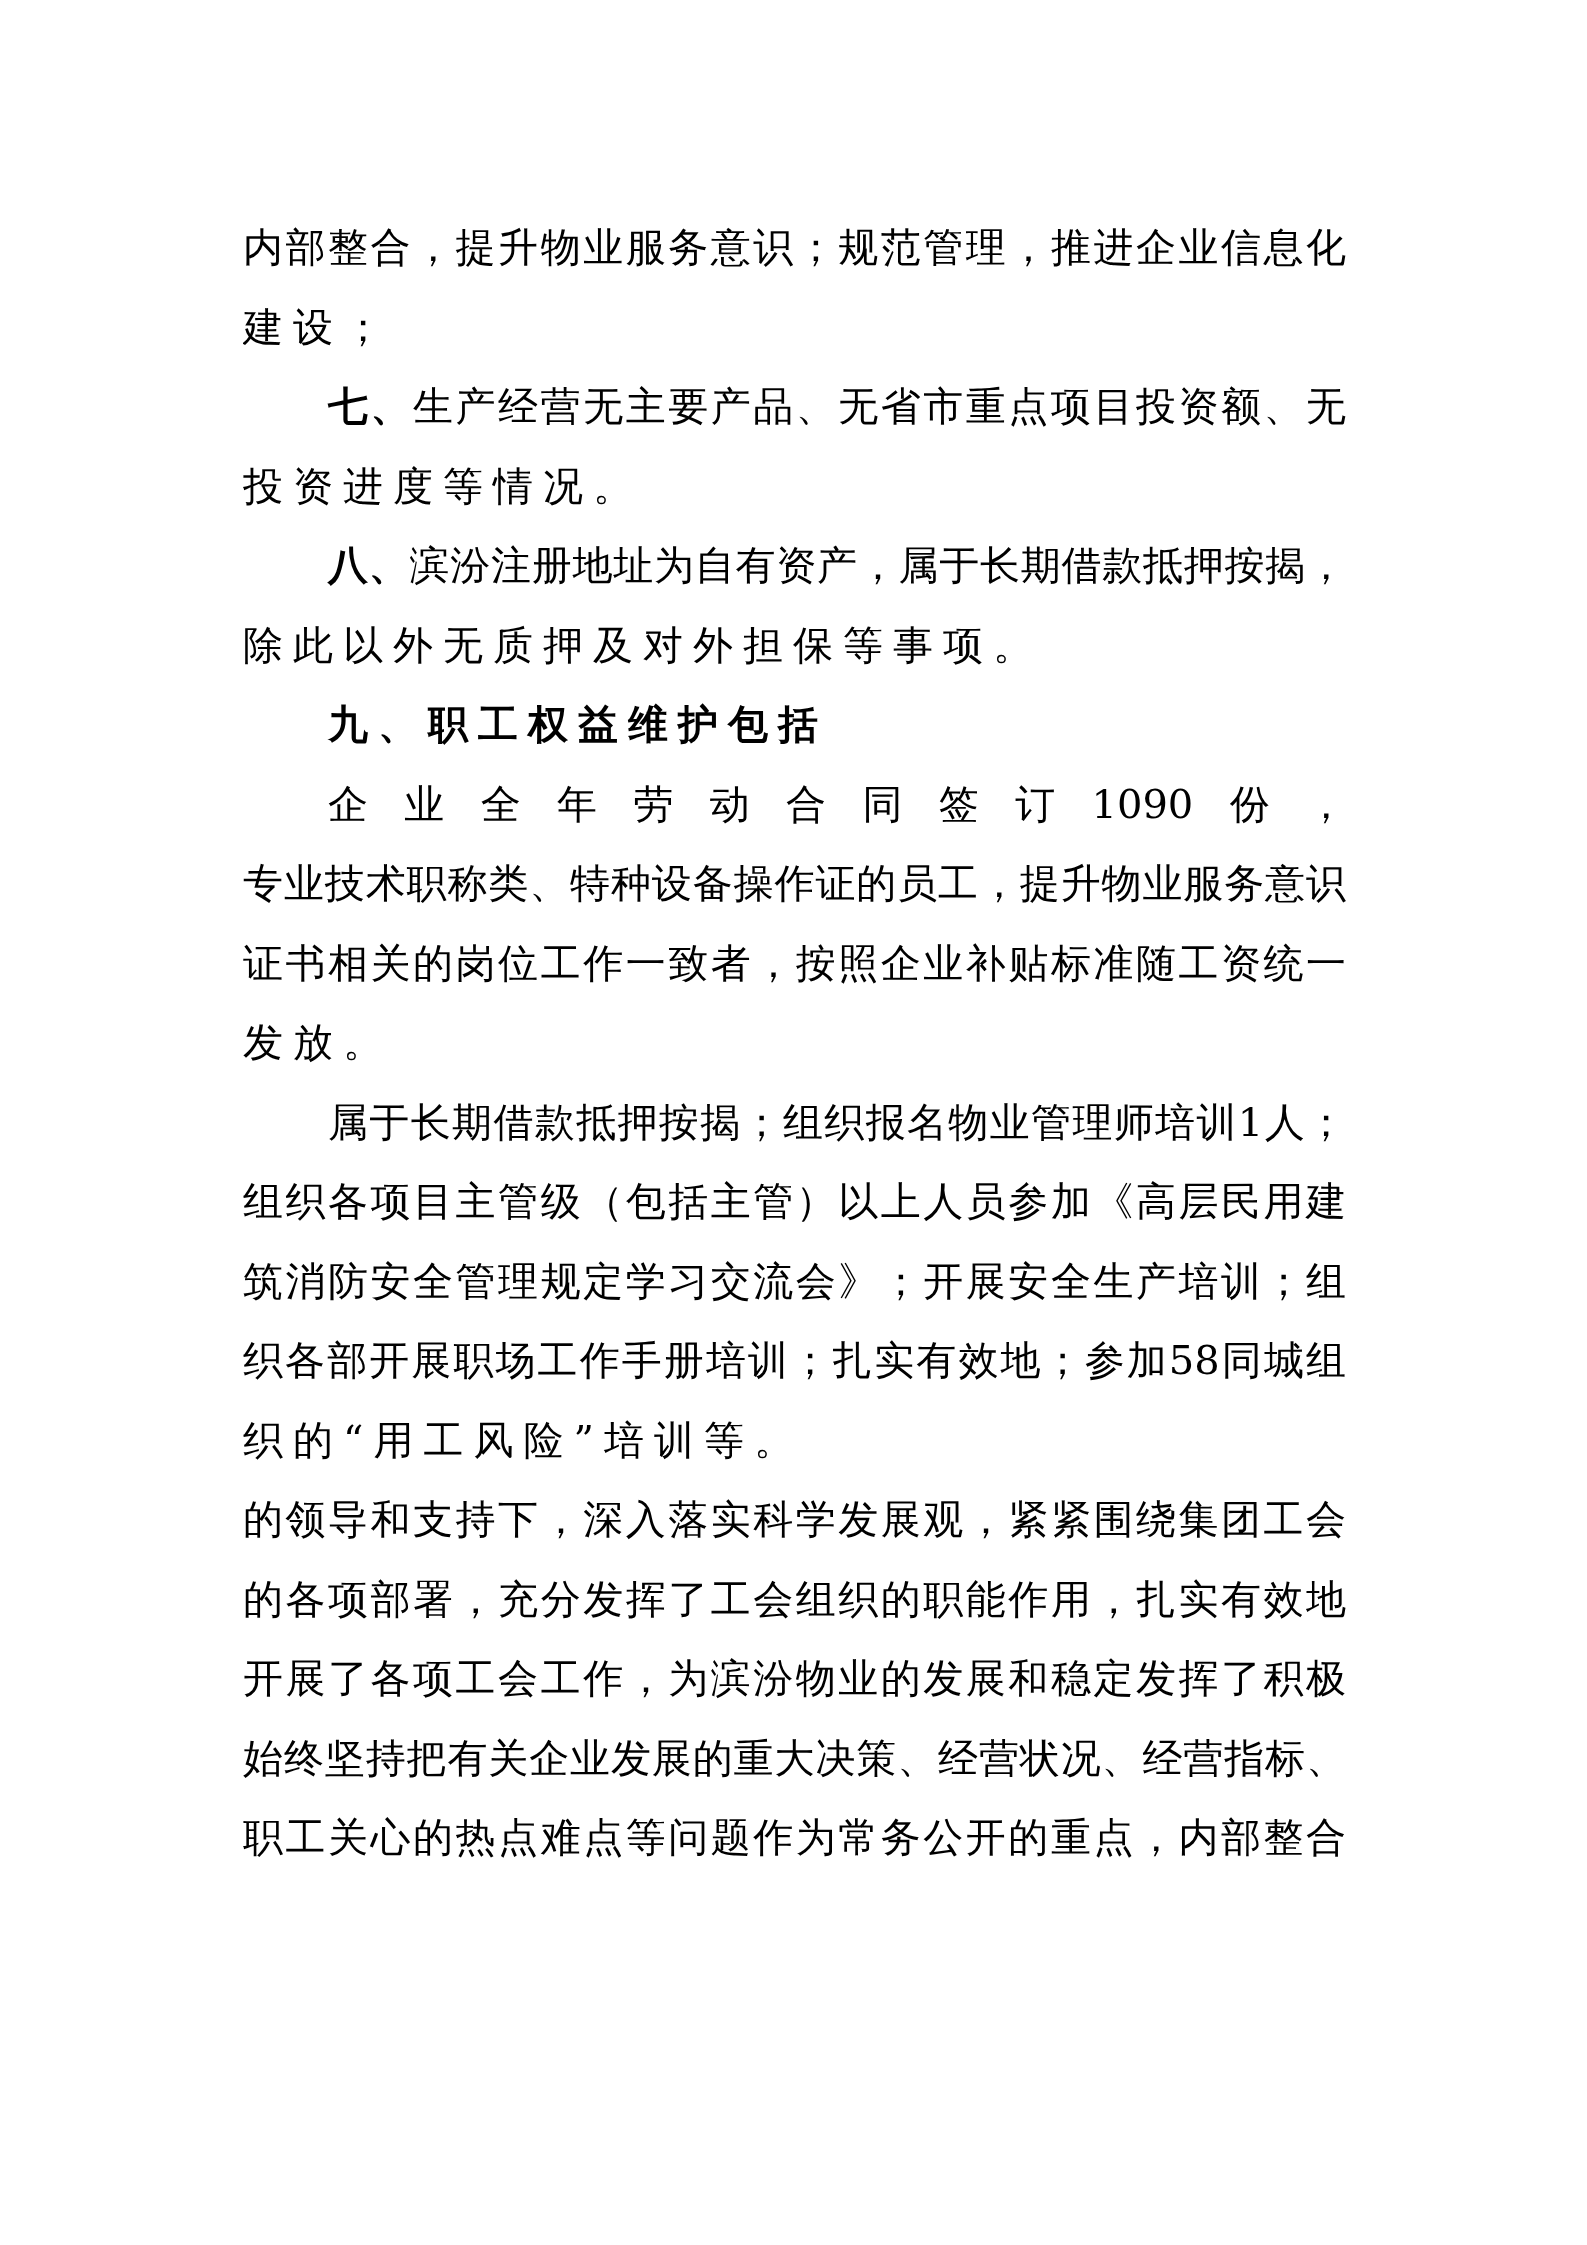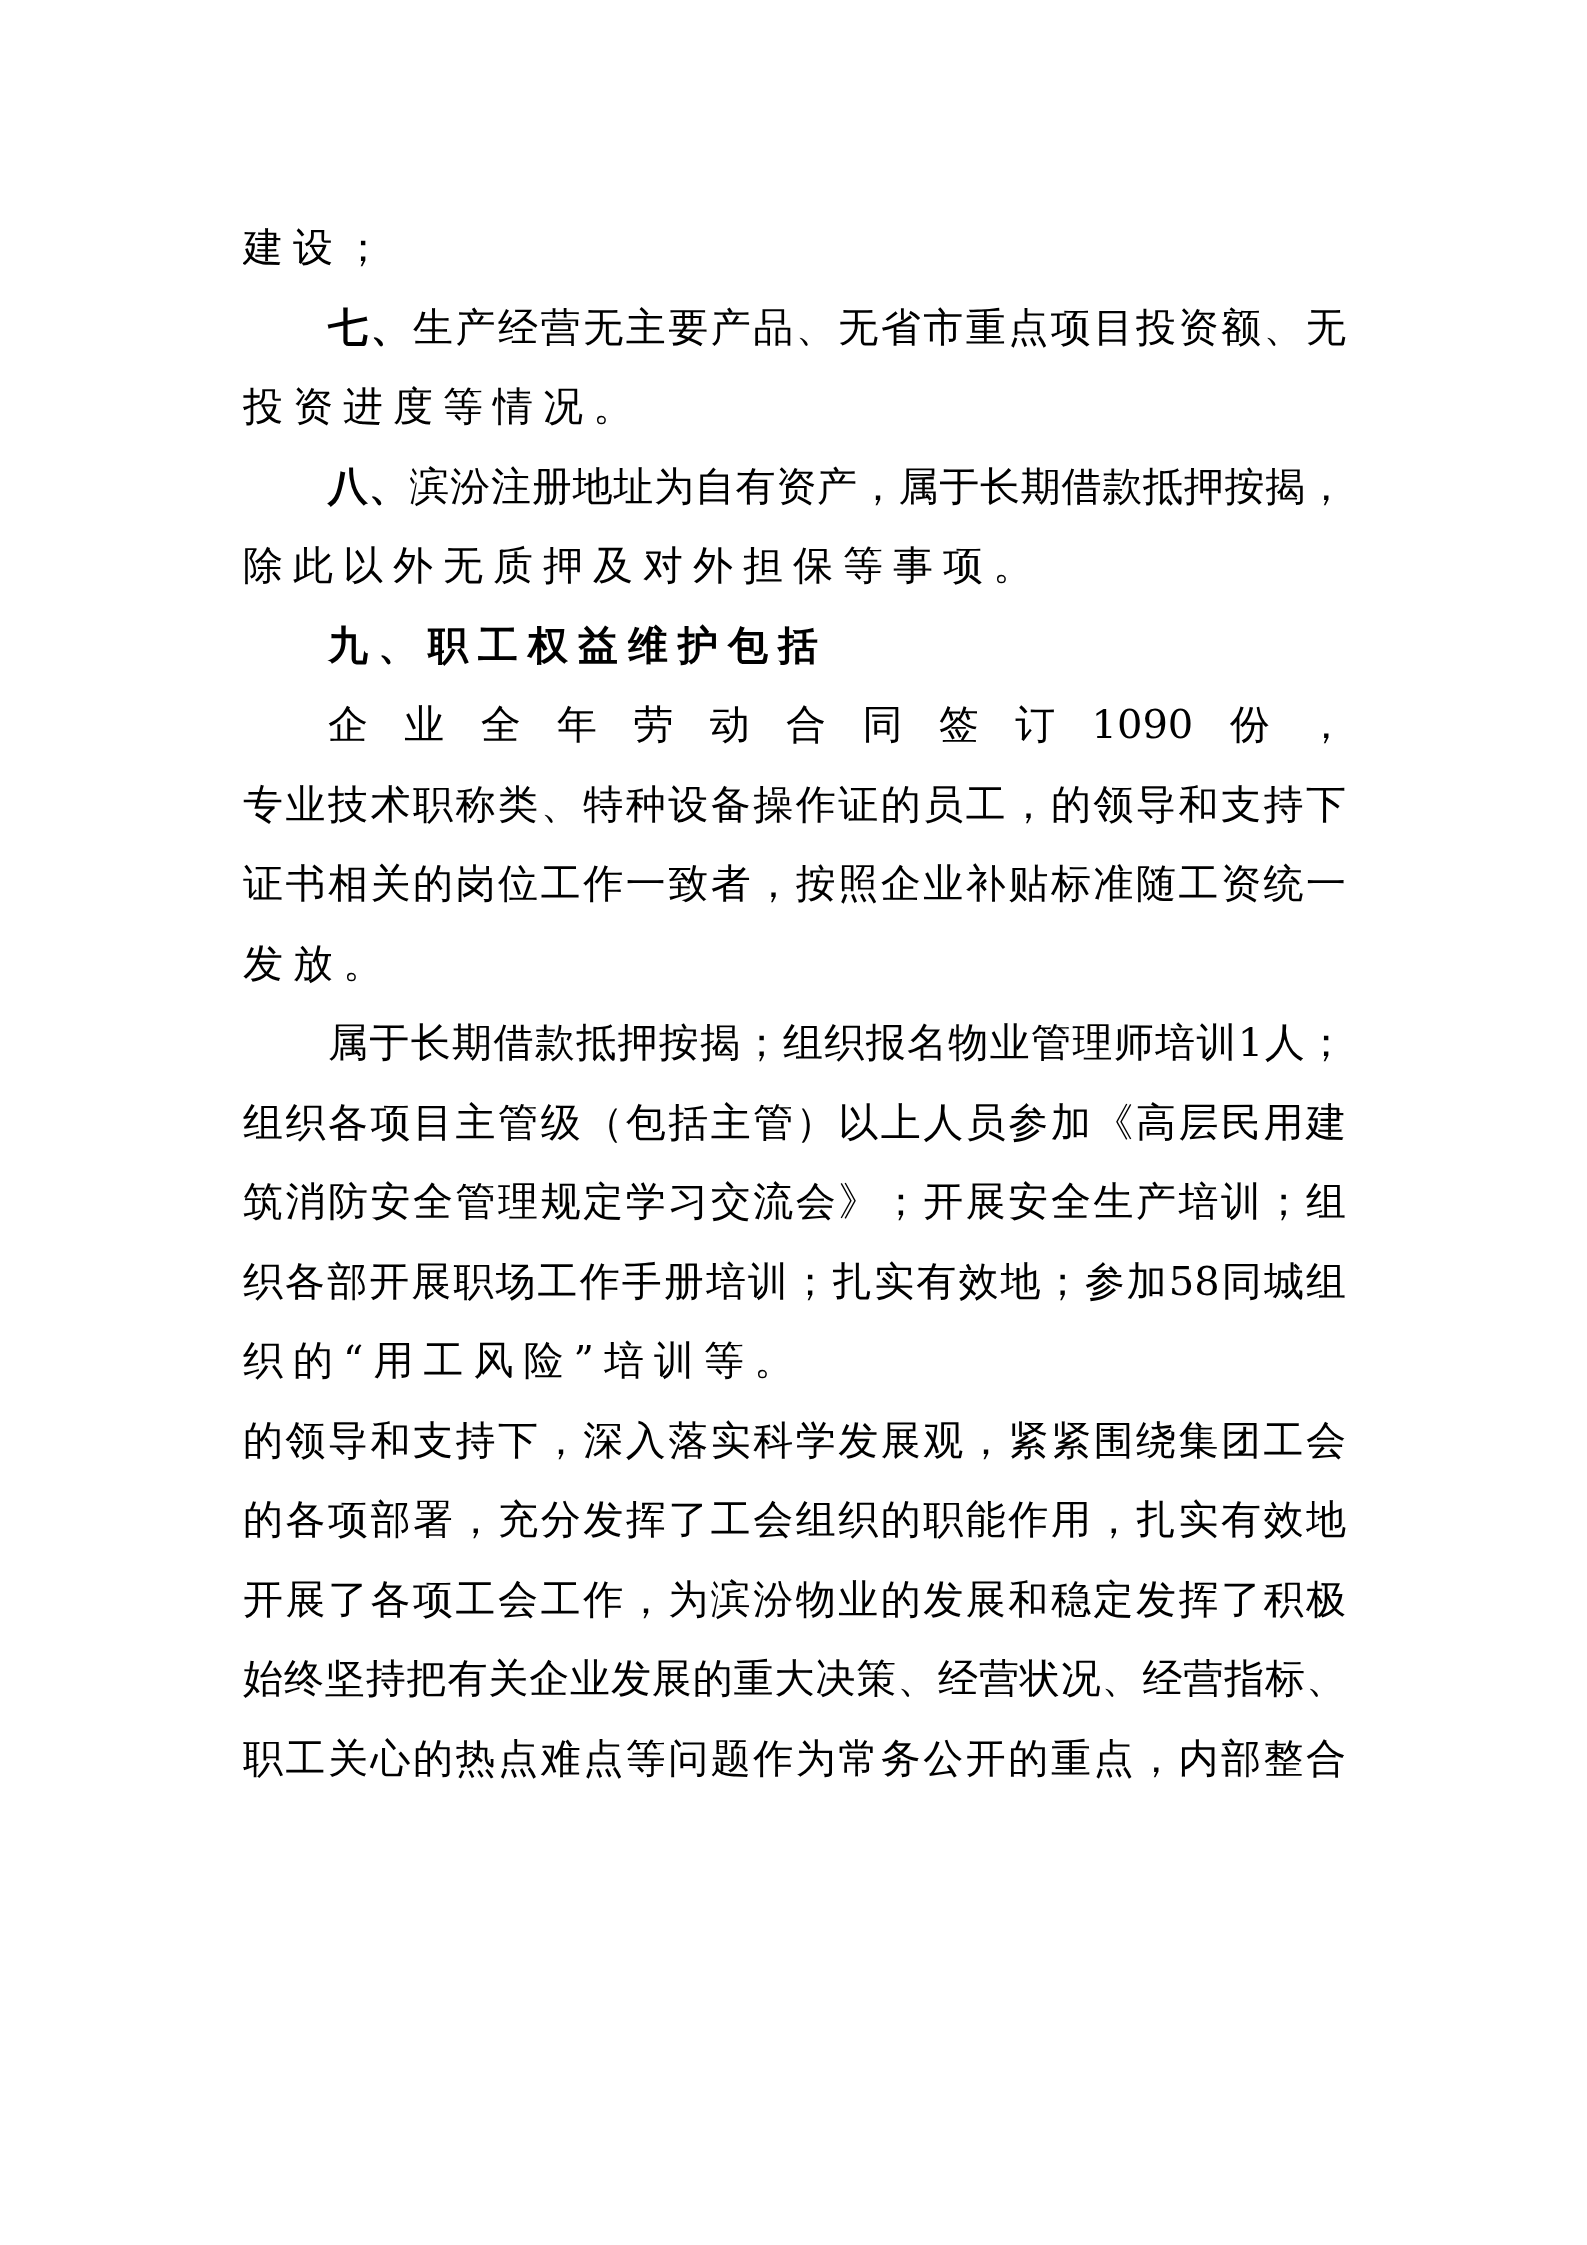--- a/index.html
+++ b/index.html
@@ -52,36 +52,37 @@
   .heading {
     letter-spacing: 10px;
   }
 </style>
 </head>
 <body>
 
 <div class="page">
   <div class="content">
 
+    <div class="line fill"><span>内部整合，提升物业服务意识；规范管理，推进企业信息化</span></div>
 
     <div class="line tail"><span>建设；</span></div>
 
     <div class="line fill indent"><span class="num">七、</span><span>生产经营无主要产品、无省市重点项目投资额、无</span></div>
 
     <div class="line tail"><span>投资进度等情况。</span></div>
 
     <div class="line fill indent"><span class="num">八、</span><span>滨汾注册地址为自有资产，属于长期借款抵押按揭，</span></div>
 
     <div class="line tail"><span>除此以外无质押及对外担保等事项。</span></div>
 
     <div class="line indent heading"><span class="num">九、职工权益维护包括</span></div>
 
     <div class="line fill indent"><span>企业全年劳动合同签订1090份，对取得职业资格证书类、</span></div>
 
-    <div class="line fill"><span>专业技术职称类、特种设备操作证的员工，的领导和支持下</span></div>
+    <div class="line fill"><span>专业技术职称类、特种设备操作证的员工，提升物业服务意识</span></div>
 
     <div class="line fill"><span>证书相关的岗位工作一致者，按照企业补贴标准随工资统一</span></div>
 
     <div class="line tail"><span>发放。</span></div>
 
     <div class="line fill indent"><span>属于长期借款抵押按揭；组织报名物业管理师培训1人；</span></div>
 
     <div class="line fill"><span>组织各项目主管级（包括主管）以上人员参加《高层民用建</span></div>
 
     <div class="line fill"><span>筑消防安全管理规定学习交流会》；开展安全生产培训；组</span></div>

